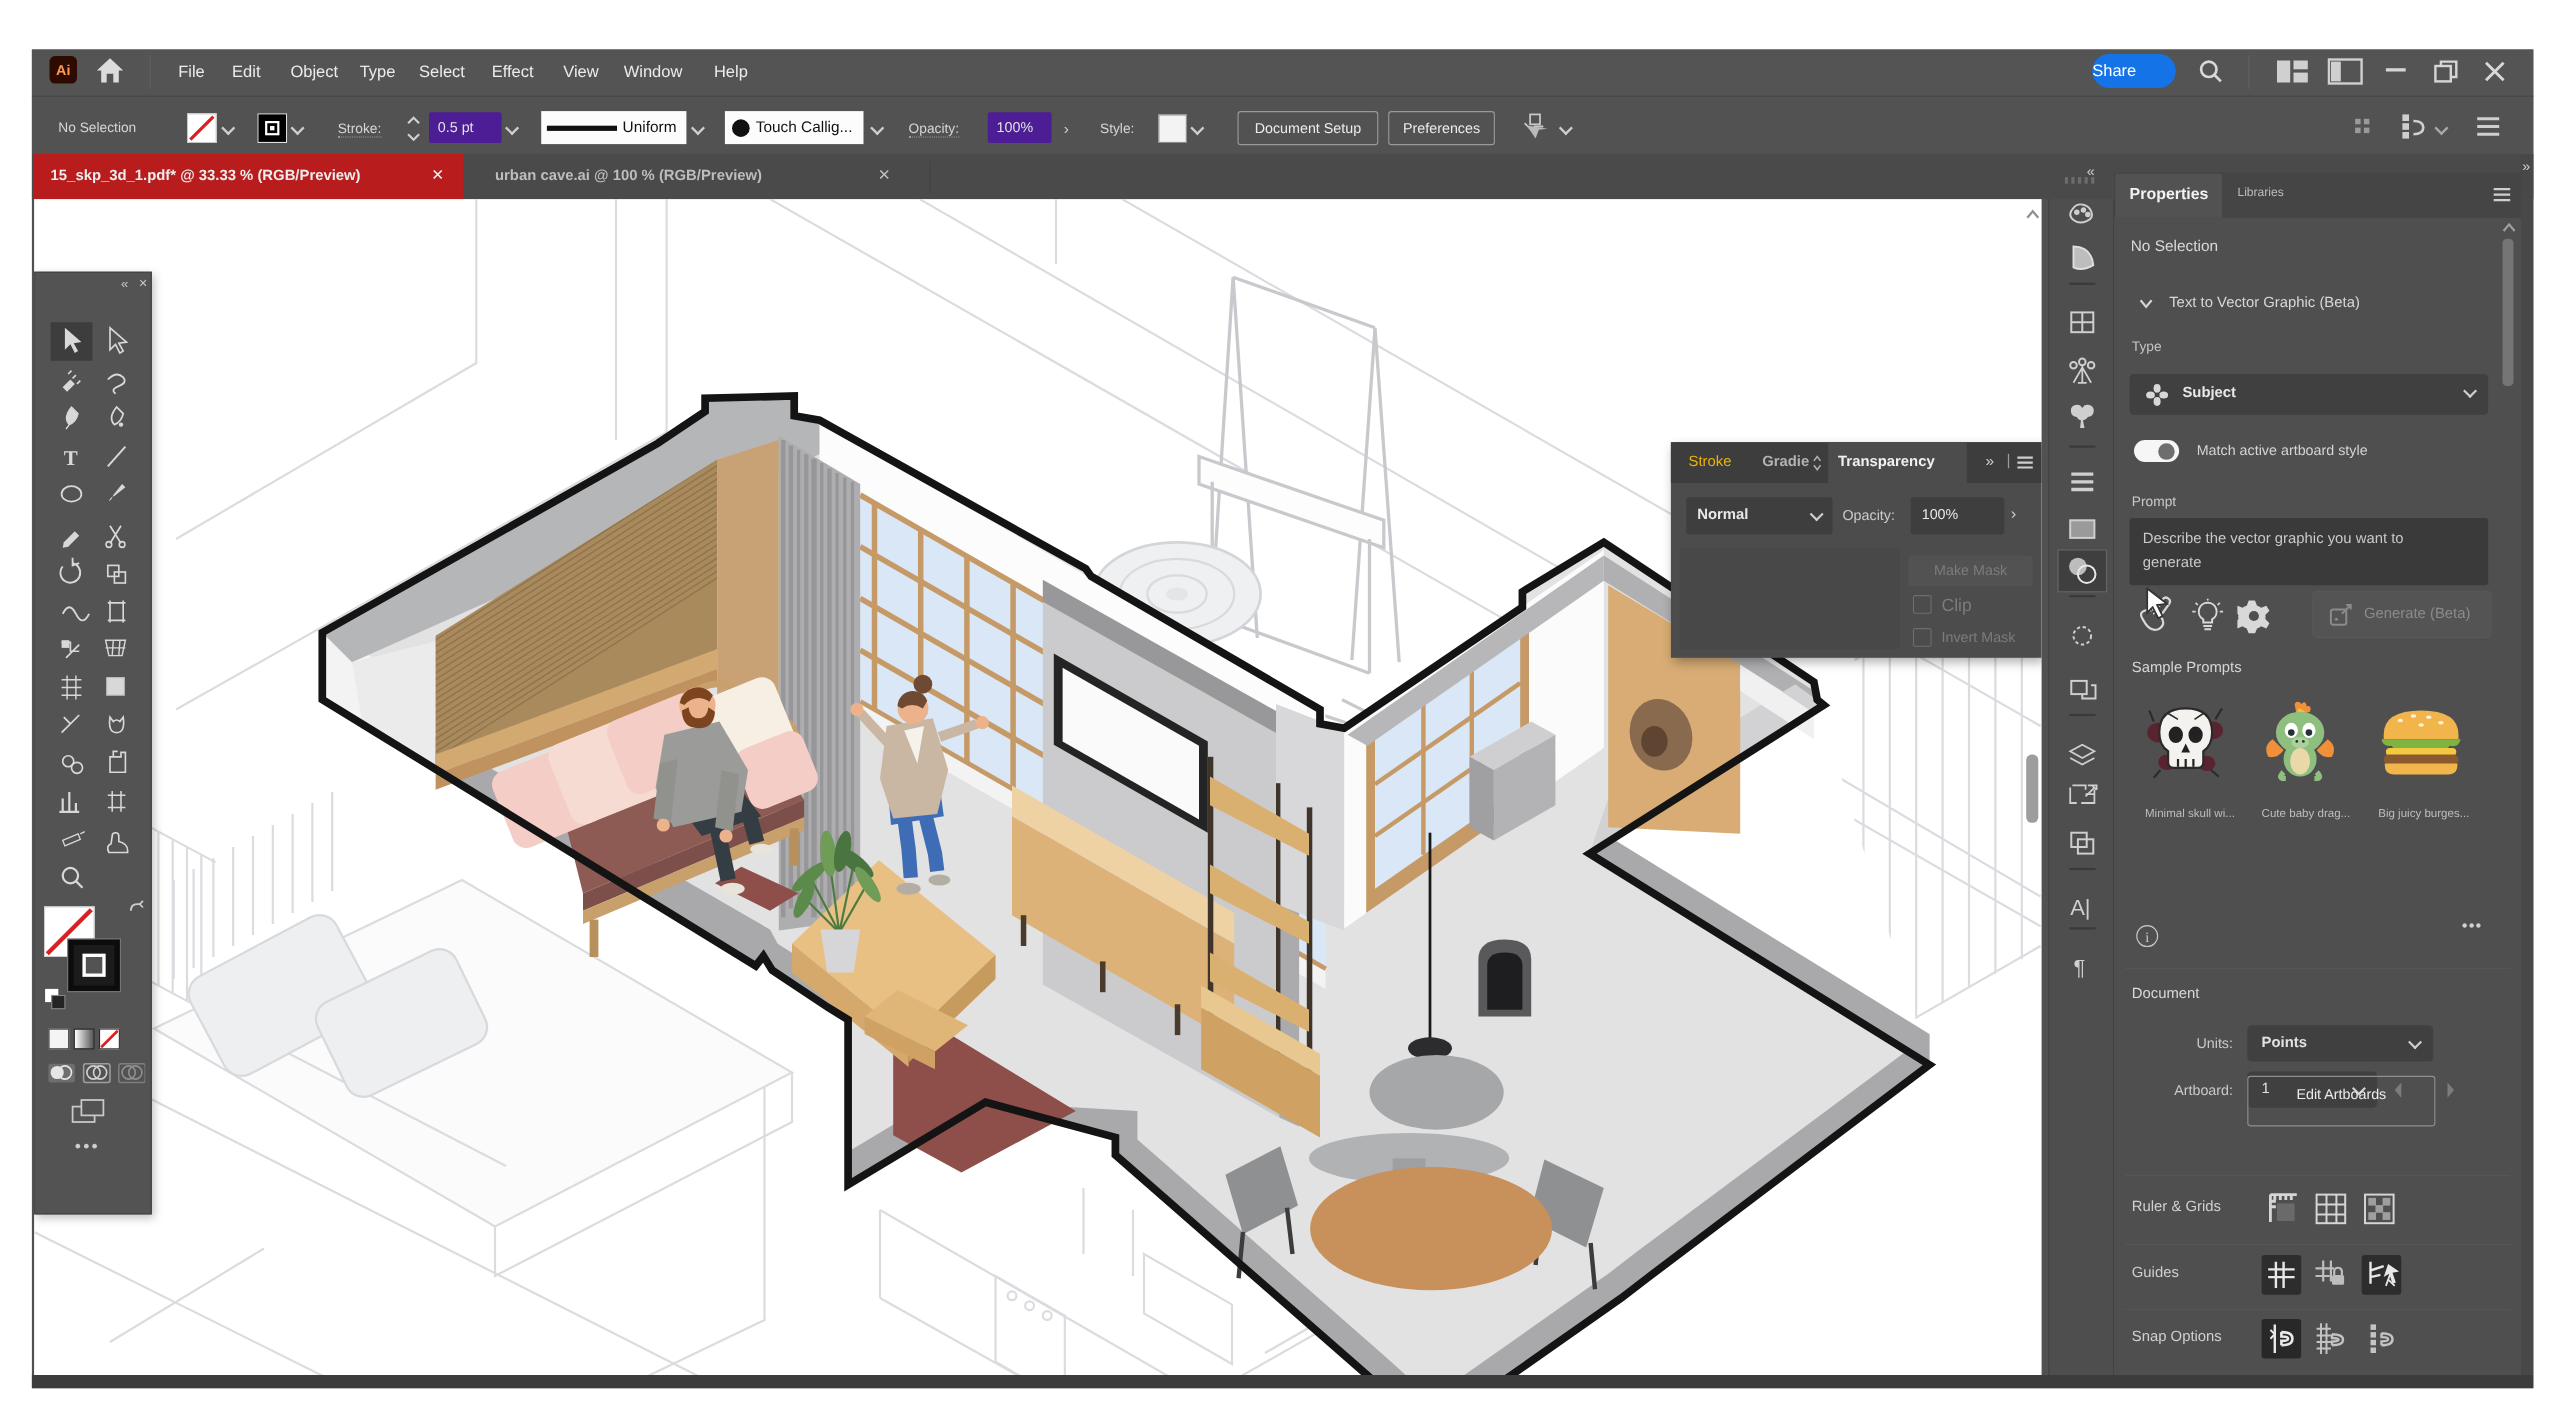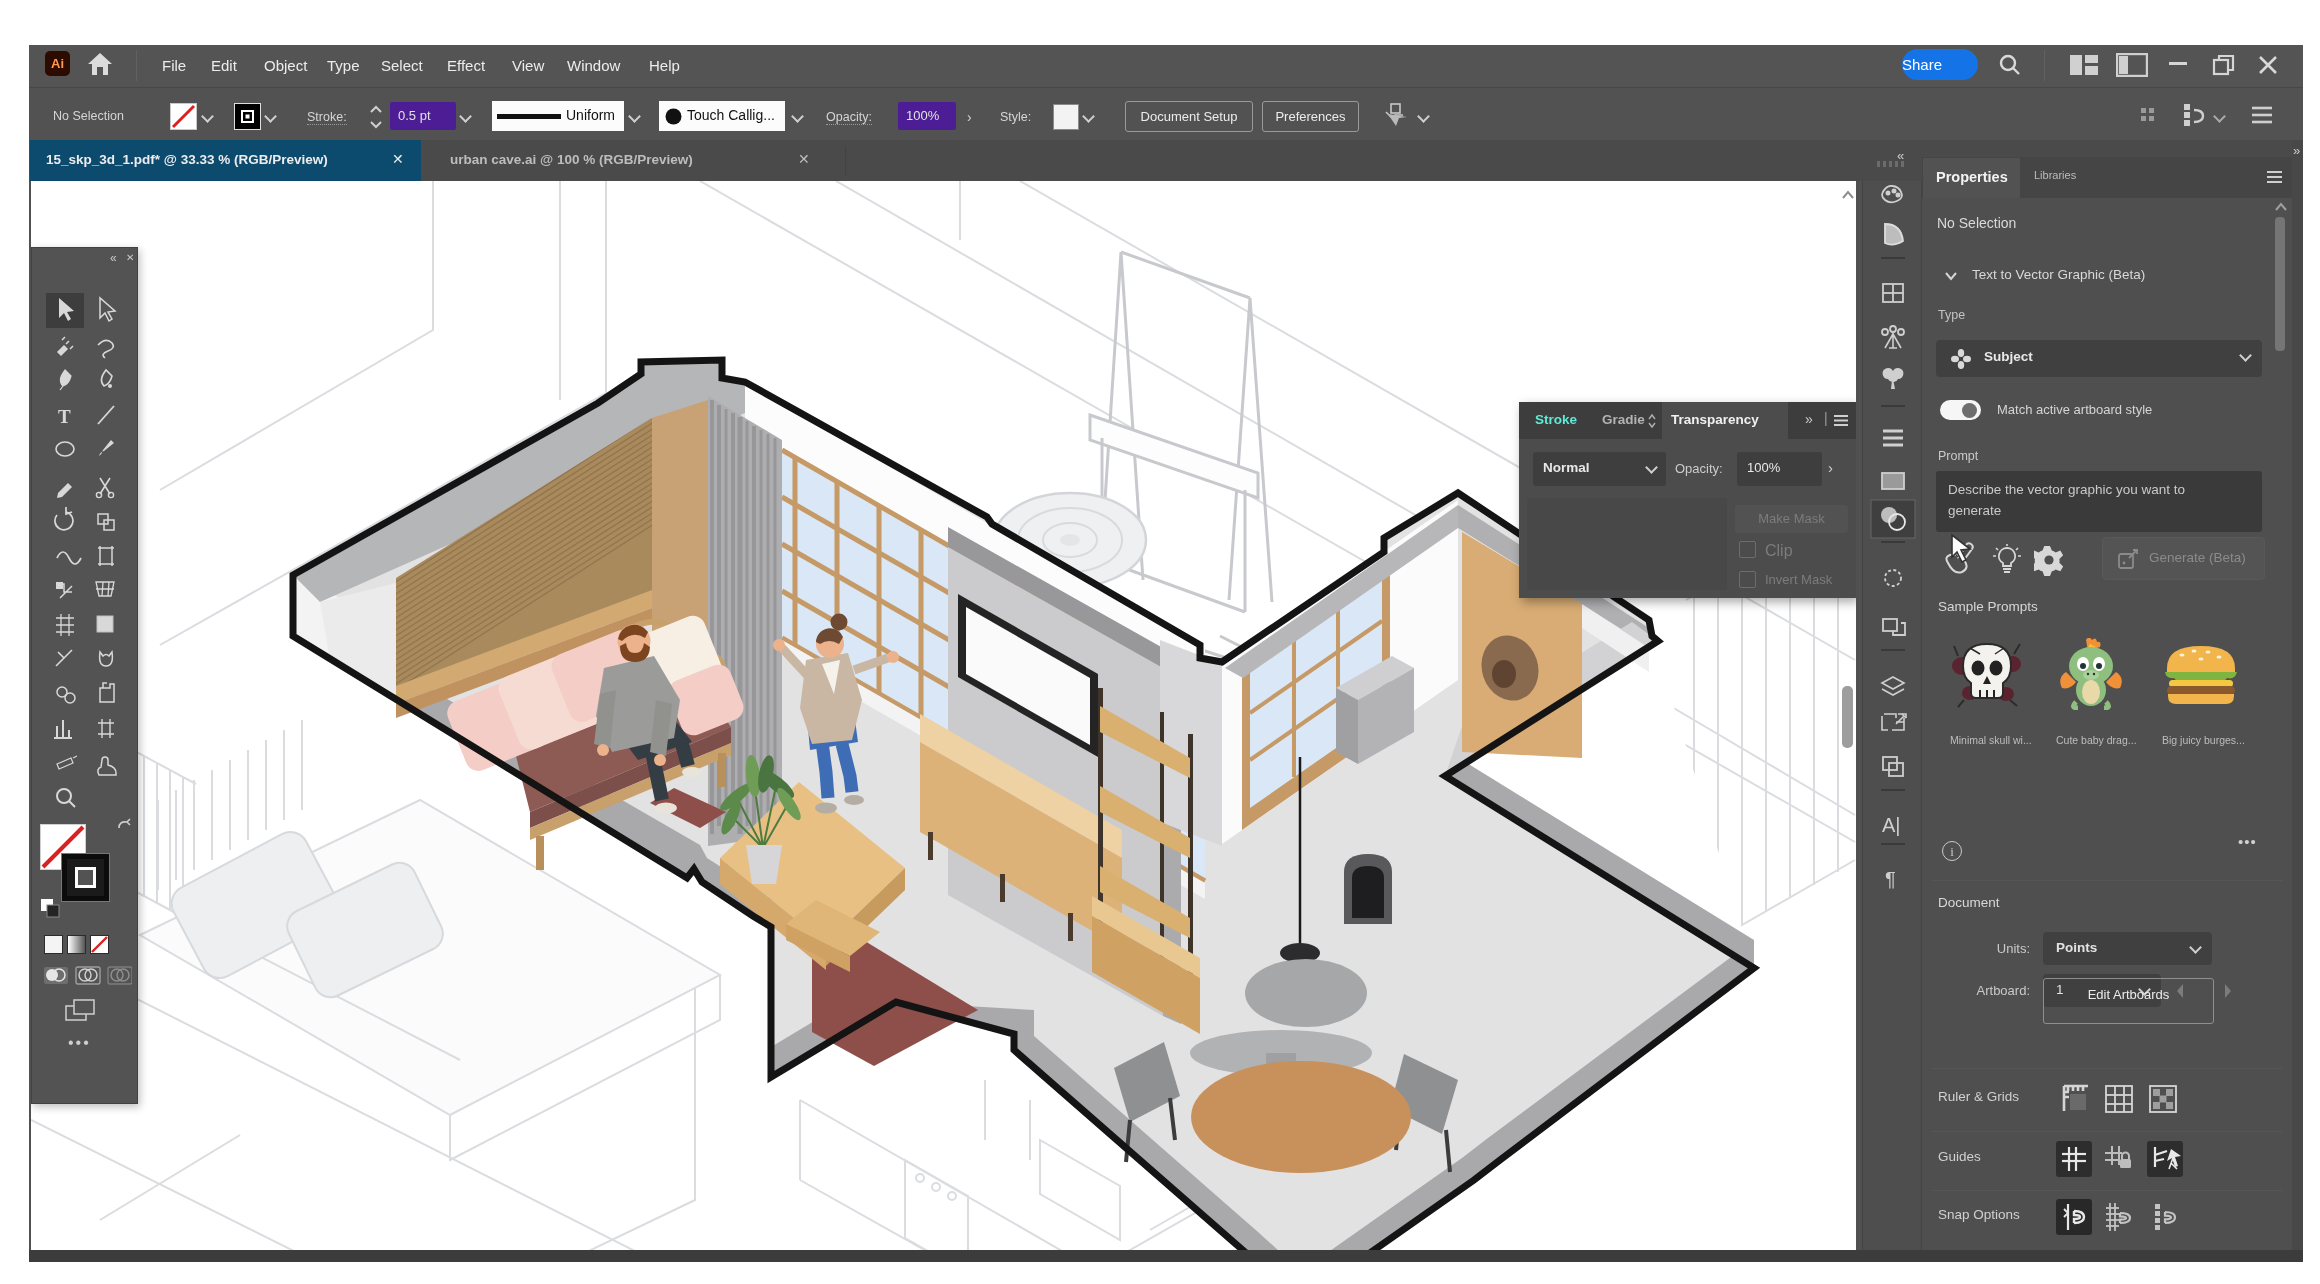--- a/index.html
+++ b/index.html
@@ -129,21 +129,21 @@
   <svg class="abs" style="left:2221px;top:16px" width="24" height="22" viewBox="0 0 24 22">
         <g stroke="#cfcfcf" stroke-width="2.6">
           <line x1="2" y1="4" x2="22" y2="4"></line>
           <line x1="2" y1="11" x2="22" y2="11"></line>
           <line x1="2" y1="18" x2="22" y2="18"></line>
         </g>
       </svg>
 </div>
 
 <div id="tabbar">
-  <div class="abs" style="left:1px;top:0;width:391px;height:41px;background:#0c4a6e;color:#ededed;font-size:13.5px;font-weight:700">
+  <div class="abs" style="left:1px;top:0;width:391px;height:41px;background:#b91c1c;color:#ededed;font-size:13.5px;font-weight:700">
         <span class="abs" style="left:16px;top:12px">15_skp_3d_1.pdf* @ 33.33 % (RGB/Preview)</span>
         <span class="abs" style="left:362px;top:11px;font-weight:400;font-size:14px">✕</span>
       </div>
   <div class="abs" style="left:421px;top:12px;color:#bdbdbd;font-size:13.5px;font-weight:700">urban cave.ai @ 100 % (RGB/Preview)</div>
   <div class="abs" style="left:769px;top:11px;color:#bdbdbd;font-size:14px">✕</div>
   <div class="abs" style="left:816px;top:6px;width:1px;height:30px;background:#424242"></div>
   <div class="abs" style="left:1868px;top:8px;color:#cdcdcd;font-size:13px;letter-spacing:-2px">«</div>
   <svg class="abs" style="left:1848px;top:21px" width="28" height="7">
         <g fill="#6c6c6c">
           <rect x="0" y="0" width="3" height="6"></rect>
@@ -547,21 +547,21 @@
   <svg class="abs" style="left:30px;top:748px" width="40" height="30" viewBox="0 0 40 30">
           <rect x="4" y="10" width="20" height="14" fill="none" stroke="#c9c9c9" stroke-width="1.6"></rect>
           <rect x="12" y="4" width="20" height="14" fill="#535353" stroke="#c9c9c9" stroke-width="1.6"></rect>
         </svg>
   <div class="abs" style="left:36px;top:786px;color:#cdcdcd;font-size:16px;letter-spacing:2px">•••</div>
 </div>
 
 <div class="abs" style="left:1488px;top:221px;width:337px;height:196px;background:#4c4c4c;box-shadow:3px 4px 10px rgba(0,0,0,.35)">
   <div class="abs" style="left:0;top:0;width:337px;height:37px;background:#3d3d3d"></div>
   <div class="abs" style="left:143px;top:0;width:126px;height:37px;background:#4c4c4c"></div>
-  <div class="abs" style="left:16px;top:10px;color:#5eead4;font-size:13.5px;font-weight:700">Stroke</div>
+  <div class="abs" style="left:16px;top:10px;color:#eab308;font-size:13.5px;font-weight:400">Stroke</div>
   <div class="abs" style="left:83px;top:10px;color:#b3b3b3;font-size:13.5px;font-weight:700">Gradie</div>
   <svg class="abs" style="left:128px;top:11px" width="10" height="16">
           <path d="M2 6 L5 2 L8 6 M2 10 L5 14 L8 10" stroke="#b0b0b0" stroke-width="1.4" fill="none"></path>
         </svg>
   <div class="abs" style="left:152px;top:10px;color:#f0f0f0;font-size:13.5px;font-weight:700">Transparency</div>
   <div class="abs" style="left:286px;top:9px;color:#cdcdcd;font-size:14px">»</div>
   <div class="abs" style="left:305px;top:8px;color:#9a9a9a;font-size:14px">|</div>
   <svg class="abs" style="left:314px;top:12px" width="16" height="13">
           <g stroke="#cfcfcf" stroke-width="2">
             <line x1="1" y1="2" x2="15" y2="2"></line>

